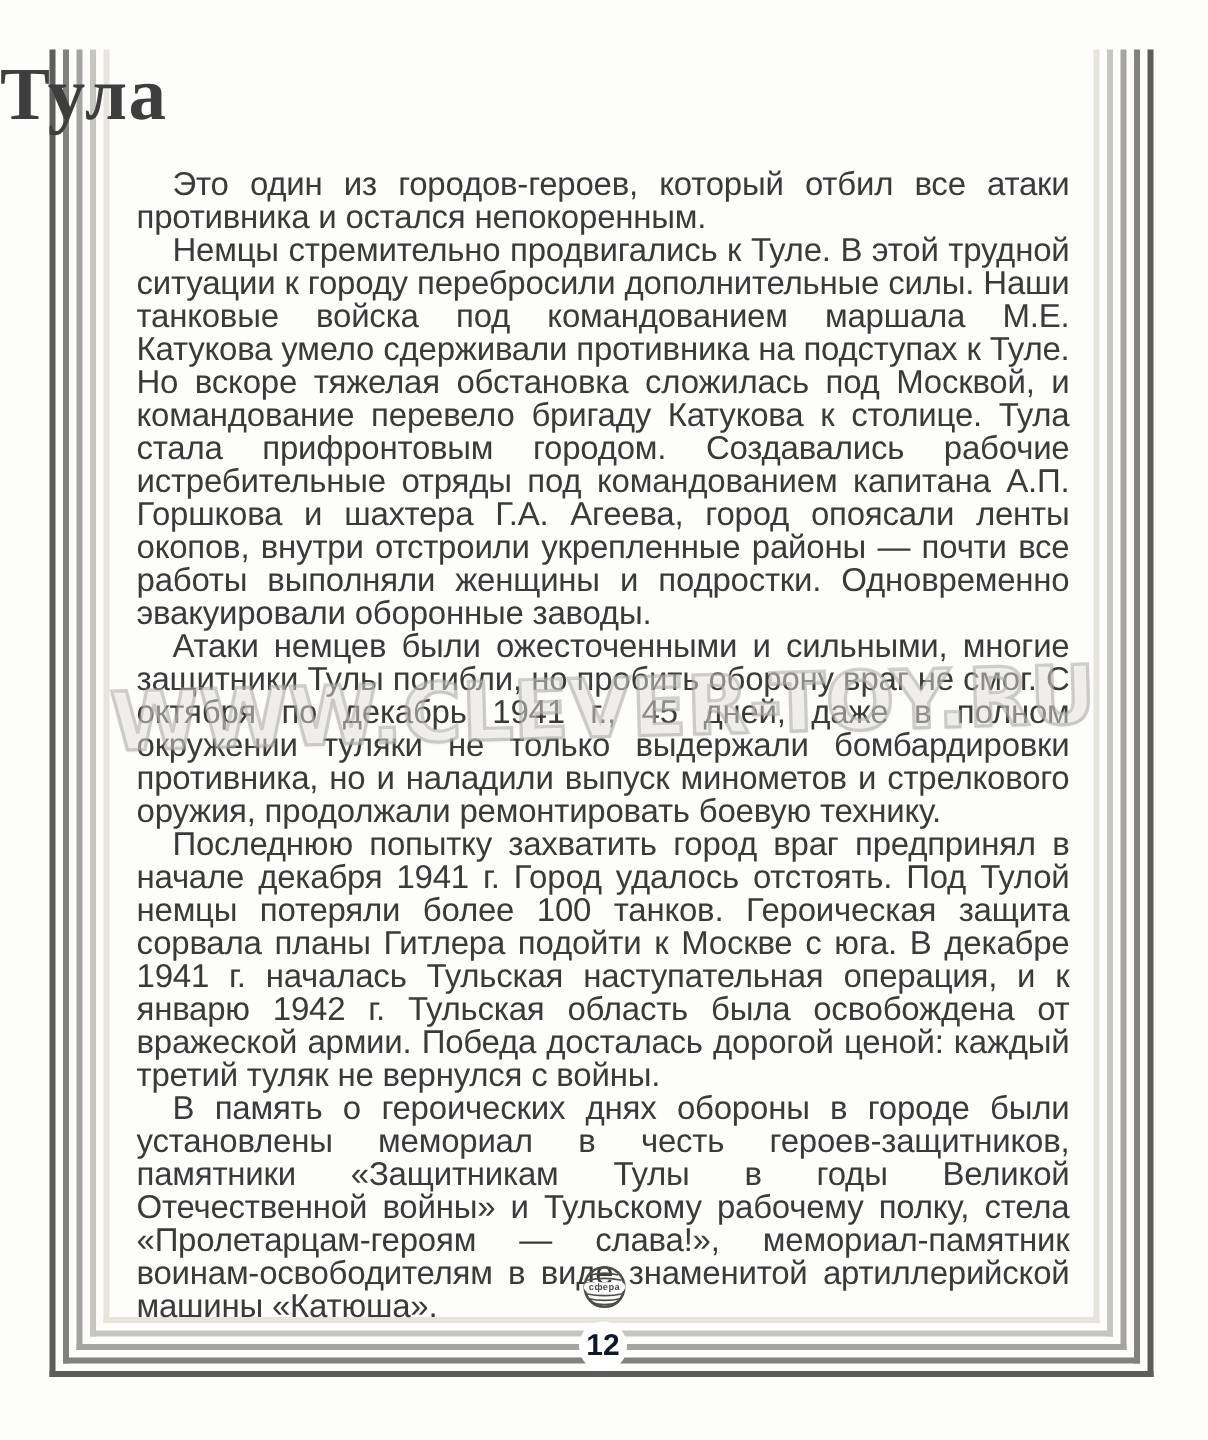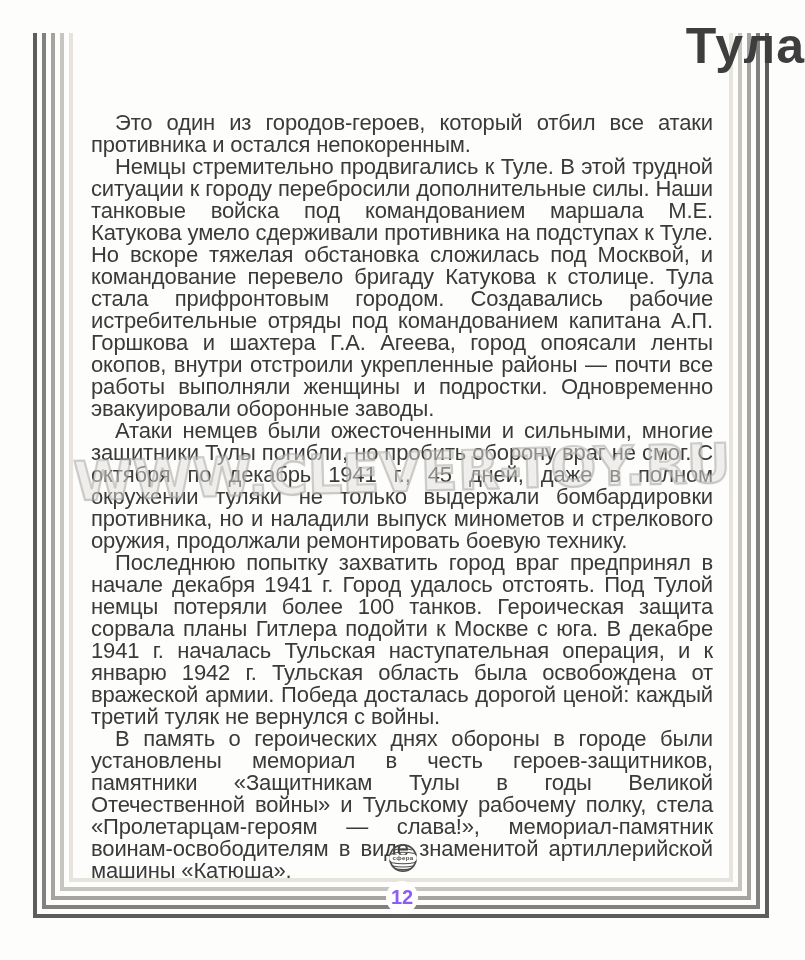--- a/index.html
+++ b/index.html
@@ -21,26 +21,26 @@
     pointer-events: none;
   }
   .frame-1 { left: 33px; right: 36px; bottom: 42px; border-width: 0 4px 4px 4px; border-color: #5d5d5b; }
   .frame-2 { left: 42px; right: 45px; bottom: 51px; border-width: 0 4px 4px 4px; border-color: #82817e; }
   .frame-3 { left: 51px; right: 54px; bottom: 60px; border-width: 0 4px 4px 4px; border-color: #a6a4a0; }
   .frame-4 { left: 60px; right: 63px; bottom: 69px; border-width: 0 4px 4px 4px; border-color: #c7c5c0; }
   .frame-5 { left: 69px; right: 72px; bottom: 78px; border-width: 0 4px 4px 4px; border-color: #e6e4dc; }
 
   .title {
     position: absolute;
-    top: 20px;
+    top: 36px;
     left: 0;
     width: 100%;
     margin: 0;
-    text-align: right;
-    font-family: Liberation Sans, sans-serif;
+    text-align: left;
+    font-family: Liberation Serif, serif;
     font-weight: 700;
     font-size: 50px;
     line-height: 52px;
     letter-spacing: 1px;
     color: #3e3e3e;
     z-index: 2;
   }
 
   .text {
     position: absolute;
@@ -111,21 +111,21 @@
     top: 881px;
     width: 32px;
     height: 33px;
     background: #ffffff;
     border-radius: 50%;
     display: flex;
     align-items: center;
     justify-content: center;
     font-weight: 700;
     font-size: 20px;
-    color: #8b5cf6;
+    color: #0f172a;
     z-index: 5;
   }
 </style>
 </head>
 <body>
 
 <div class="stage">
 
   <div class="frame frame-1"></div>
   <div class="frame frame-2"></div>

